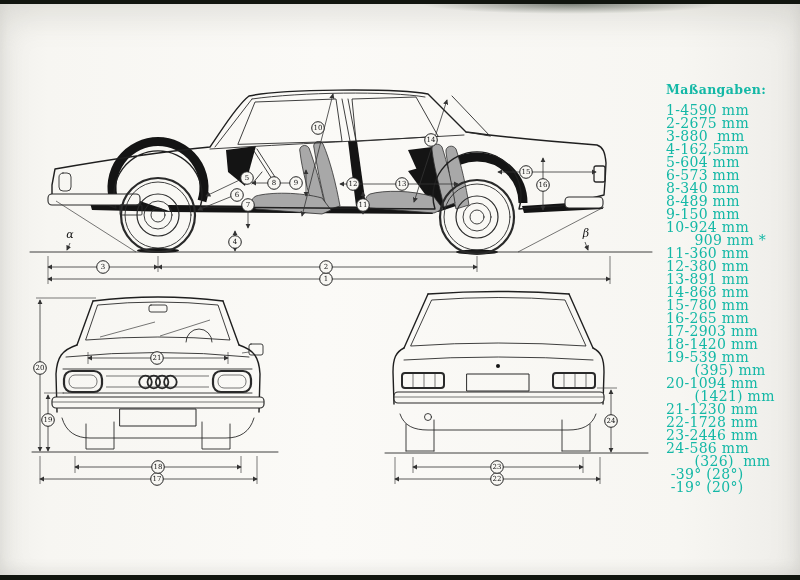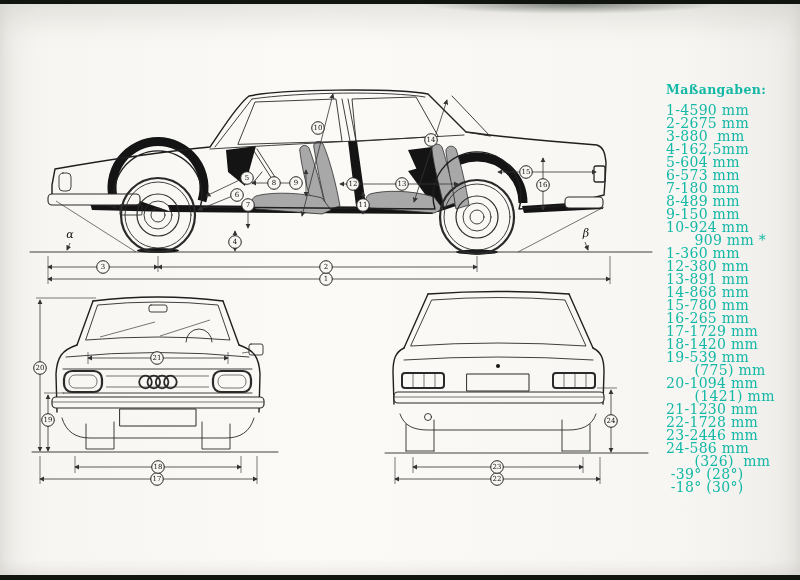--- a/index.html
+++ b/index.html
@@ -312,38 +312,38 @@
 
 <div class="legend">
   <div class="legend-title">Maßangaben:</div>
   <div id="legend-list">
       <div class="legend-line">1-4590 mm</div>
       <div class="legend-line">2-2675 mm</div>
       <div class="legend-line">3-880  mm</div>
       <div class="legend-line">4-162,5mm</div>
       <div class="legend-line">5-604 mm</div>
       <div class="legend-line">6-573 mm</div>
-      <div class="legend-line">7-180 mm</div>
+      <div class="legend-line">8-340 mm</div>
       <div class="legend-line">8-489 mm</div>
       <div class="legend-line">9-150 mm</div>
       <div class="legend-line">10-924 mm</div>
       <div class="legend-line">      909 mm *</div>
-      <div class="legend-line">1-360 mm</div>
+      <div class="legend-line">11-360 mm</div>
       <div class="legend-line">12-380 mm</div>
       <div class="legend-line">13-891 mm</div>
       <div class="legend-line">14-868 mm</div>
       <div class="legend-line">15-780 mm</div>
       <div class="legend-line">16-265 mm</div>
-      <div class="legend-line">17-1729 mm</div>
+      <div class="legend-line">17-2903 mm</div>
       <div class="legend-line">18-1420 mm</div>
       <div class="legend-line">19-539 mm</div>
-      <div class="legend-line">      (775) mm</div>
+      <div class="legend-line">      (395) mm</div>
       <div class="legend-line">20-1094 mm</div>
       <div class="legend-line">      (1421) mm</div>
       <div class="legend-line">21-1230 mm</div>
       <div class="legend-line">22-1728 mm</div>
       <div class="legend-line">23-2446 mm</div>
       <div class="legend-line">24-586 mm</div>
       <div class="legend-line">      (326)  mm</div>
       <div class="legend-line"> -39° (28°)</div>
-      <div class="legend-line"> -18° (30°)</div>
+      <div class="legend-line"> -19° (20°)</div>
     </div>
 </div>
 
 </body></html>

